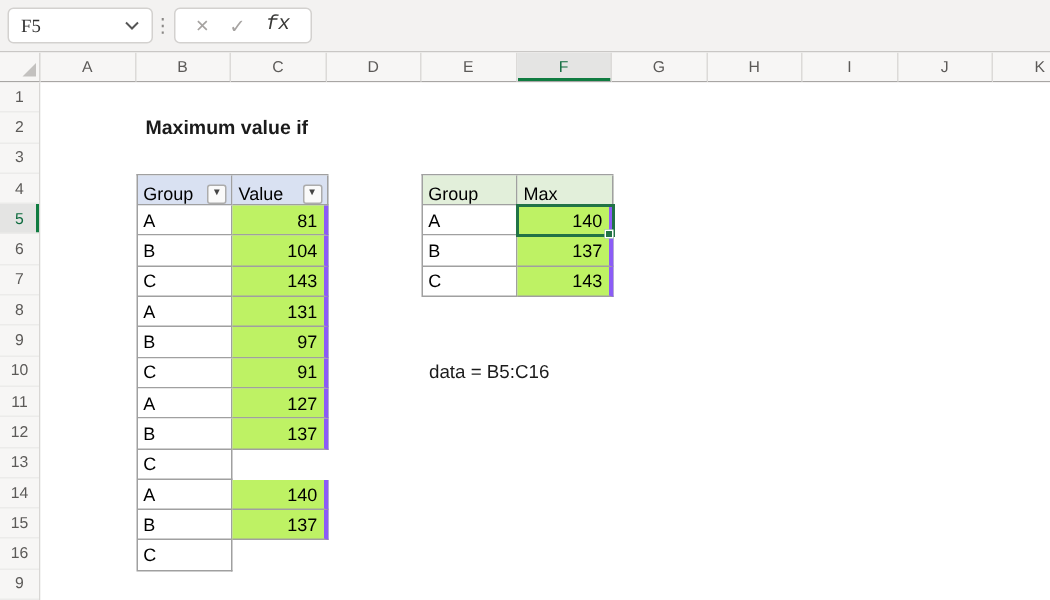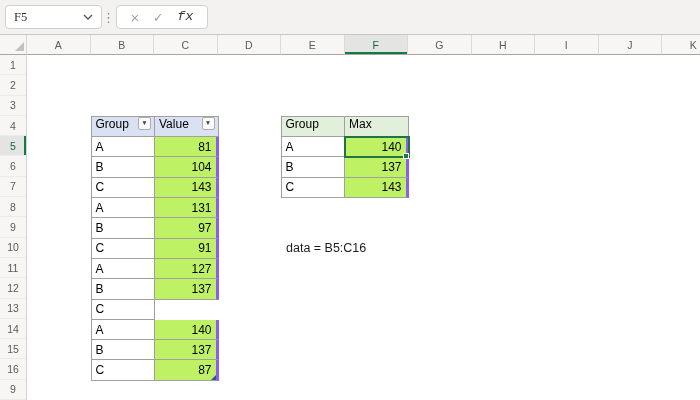--- a/index.html
+++ b/index.html
@@ -46,21 +46,21 @@
   .title { position:absolute; left:70px; top:20.3px; height:20.3px; line-height:20.3px;
            font-weight:bold; font-size:13px; color:#1B1B1B; white-space:nowrap; }
   .note { position:absolute; left:259px; top:182.6px; height:20.3px; line-height:20.3px;
           font-size:12.5px; color:#1C1C1C; white-space:nowrap; }
 
   
   .xtable { position:absolute; width:128px; border-left:1px solid #A0A0A0; border-top:1px solid #A0A0A0; }
   .dtable { left:63.5px; top:60.9px; }
   .stable { left:253.5px; top:60.9px; }
   .thead { display:flex; }
-  .hcell, .hcell2 { width:68px; height:20.3px; display:flex; align-items:flex-start;
+  .hcell, .hcell2 { width:68px; height:20.3px; display:flex; align-items:flex-end;
           justify-content:space-between; padding:0 3px 0 4px; font-size:12px; color:#000;
           border-right:1px solid #A0A0A0; border-bottom:1px solid #A0A0A0; }
   .dtable .hcell  { background:#D9E1F2; }
   .stable .hcell2 { background:#E2EFDA; justify-content:flex-start; }
   .fbtn { width:13px; height:13px; flex:0 0 auto; background:#FAFAFA; border:1px solid #ACACAC;
           border-radius:2px; display:flex; align-items:center; justify-content:center;
           font-size:6.5px; color:#444; line-height:1; }
   .drow, .srow { display:flex; }
   .cg { width:63.5px; height:20.3px; display:flex; align-items:center; padding-left:4px;
         font-size:12px; color:#000; border-right:1px solid #A0A0A0; border-bottom:1px solid #A0A0A0;
@@ -157,20 +157,21 @@
       <div class="rh">15</div>
 
       <div class="rh">16</div>
 
       <div class="rh">9</div>
 
   </div>
 
   <div class="canvas">
 
+    <div class="title">Maximum value if</div>
 
     <div class="xtable dtable">
       <div class="thead">
 
           <div class="hcell">
             <span>Group</span>
             <span class="fbtn">▼</span>
           </div>
 
           <div class="hcell">
@@ -230,21 +231,20 @@
             <div class="cv">140</div>
           </div>
 
           <div class="drow">
             <div class="cg">B</div>
             <div class="cv">137</div>
           </div>
 
           <div class="drow">
             <div class="cg">C</div>
-            <div class="cv">87</div>
           </div>
 
       </div>
     </div>
 
     <div class="xtable stable">
       <div class="thead">
 
           <div class="hcell2">Group</div>
 

